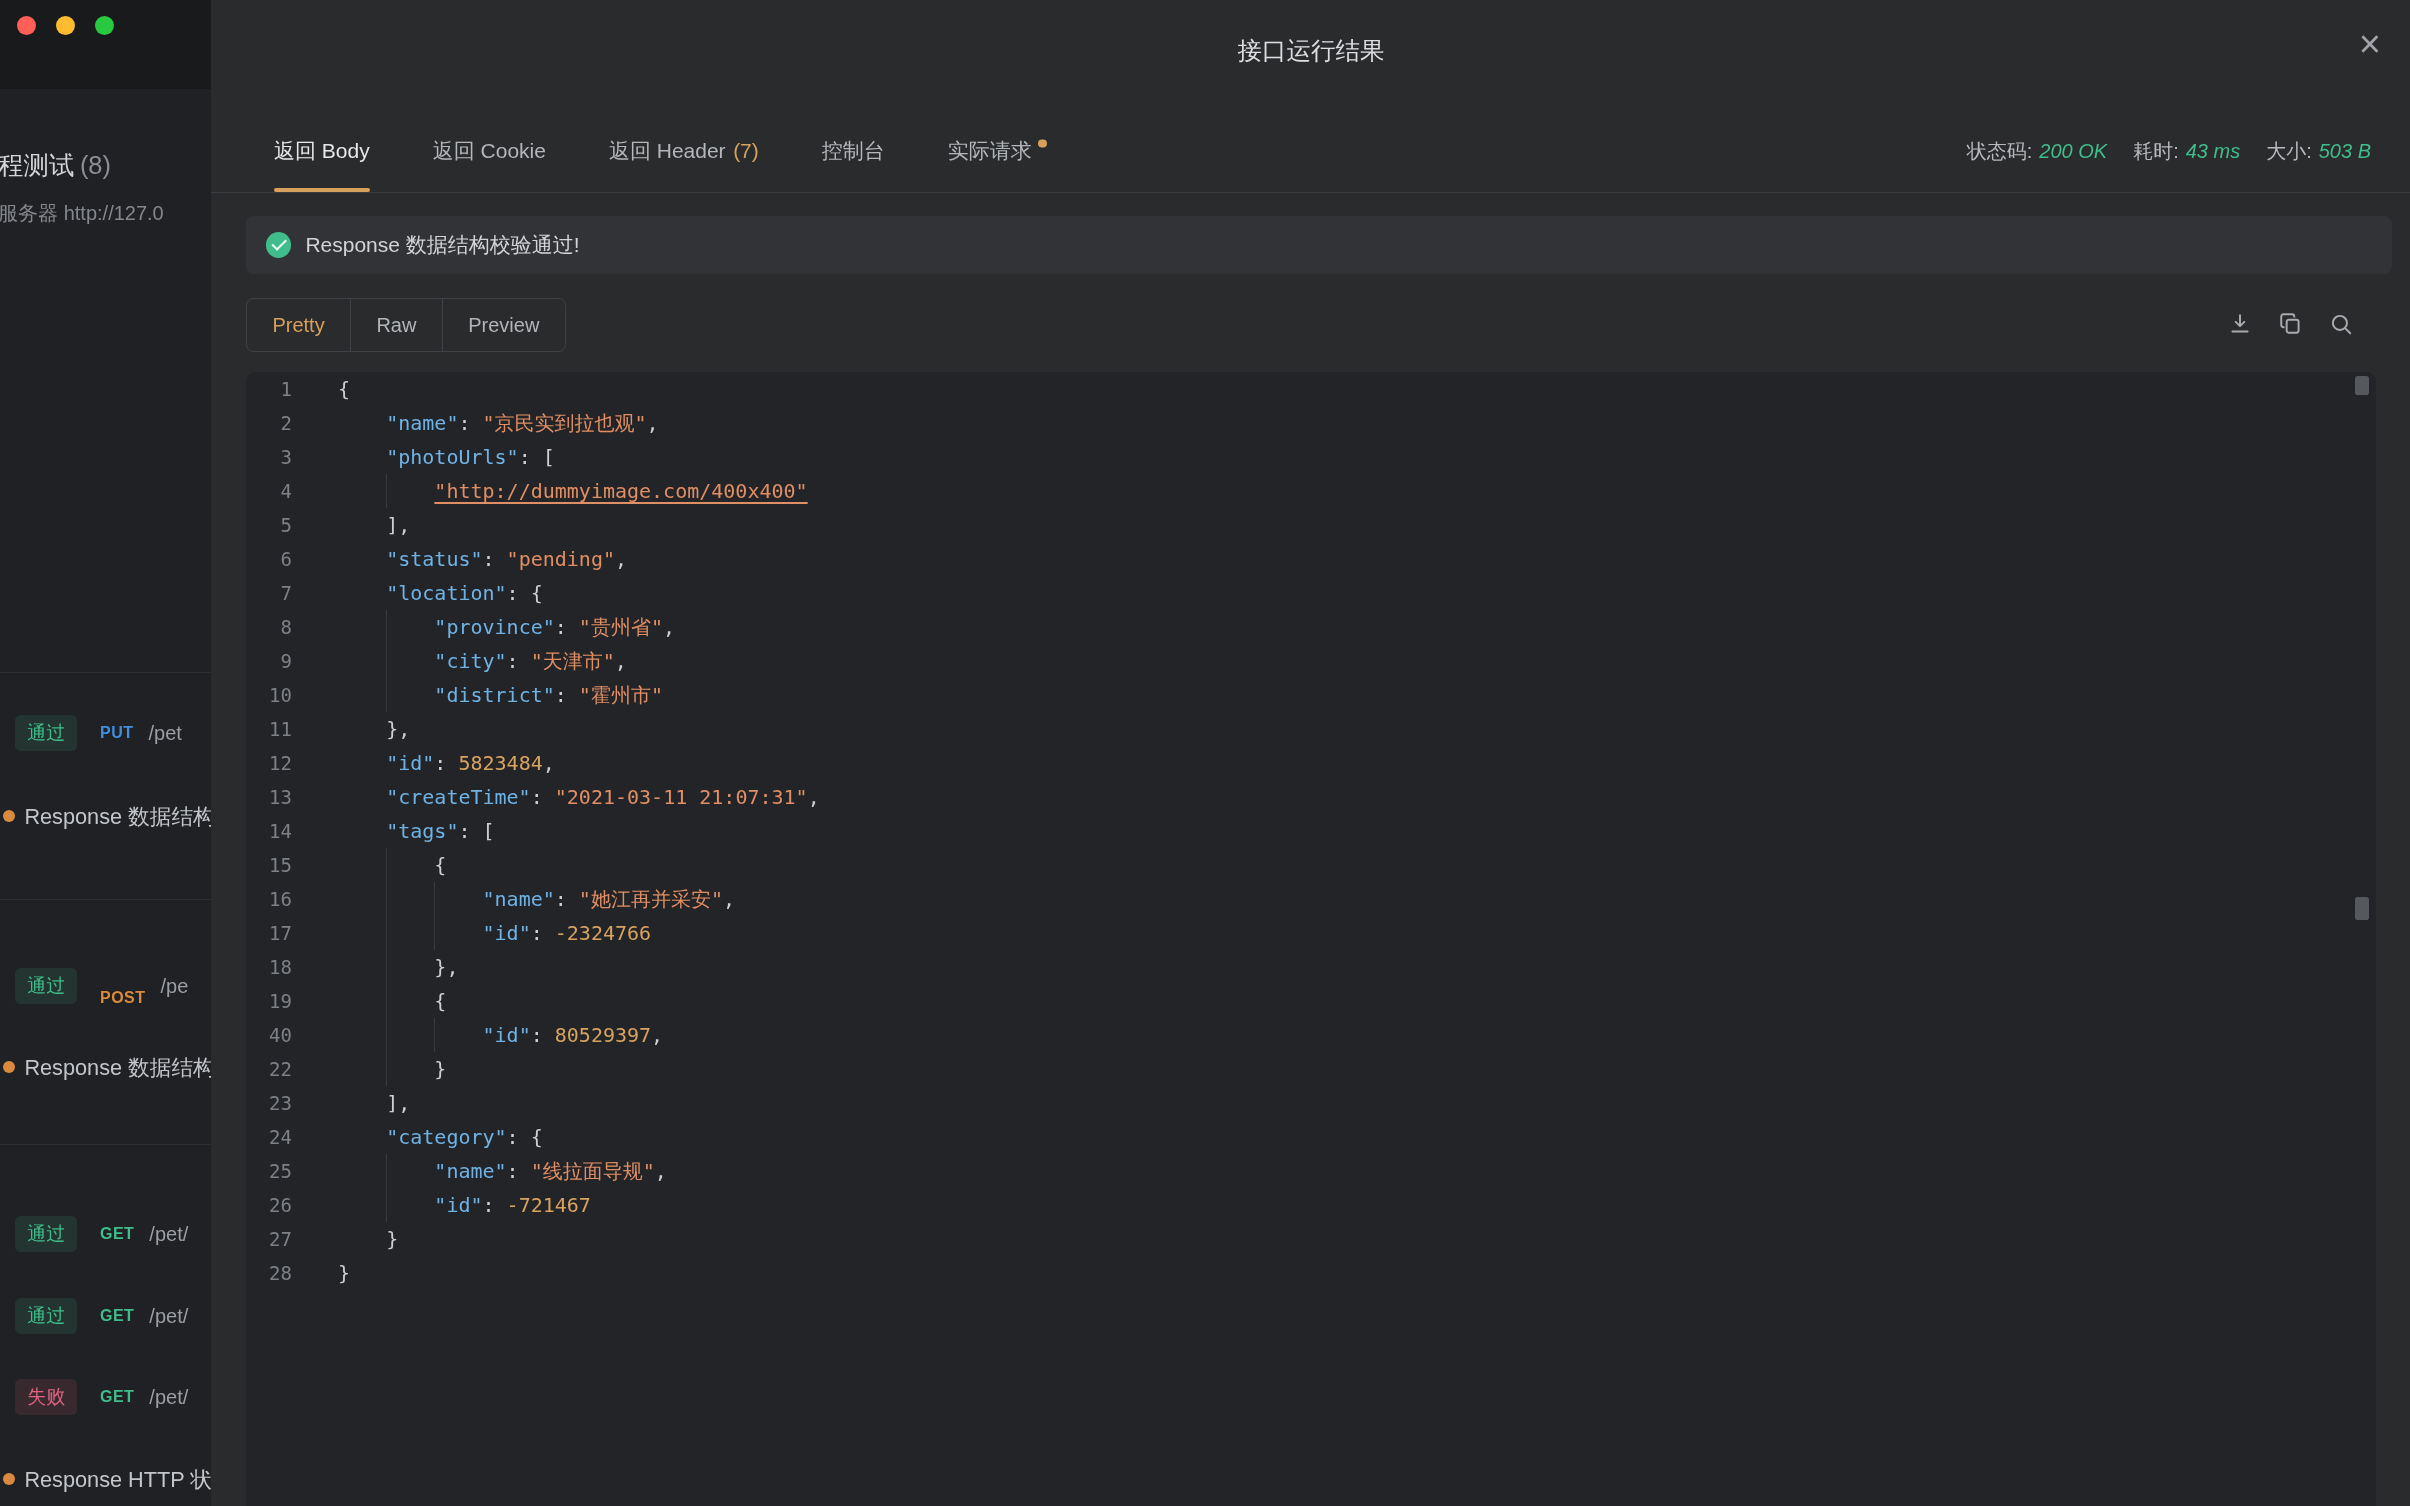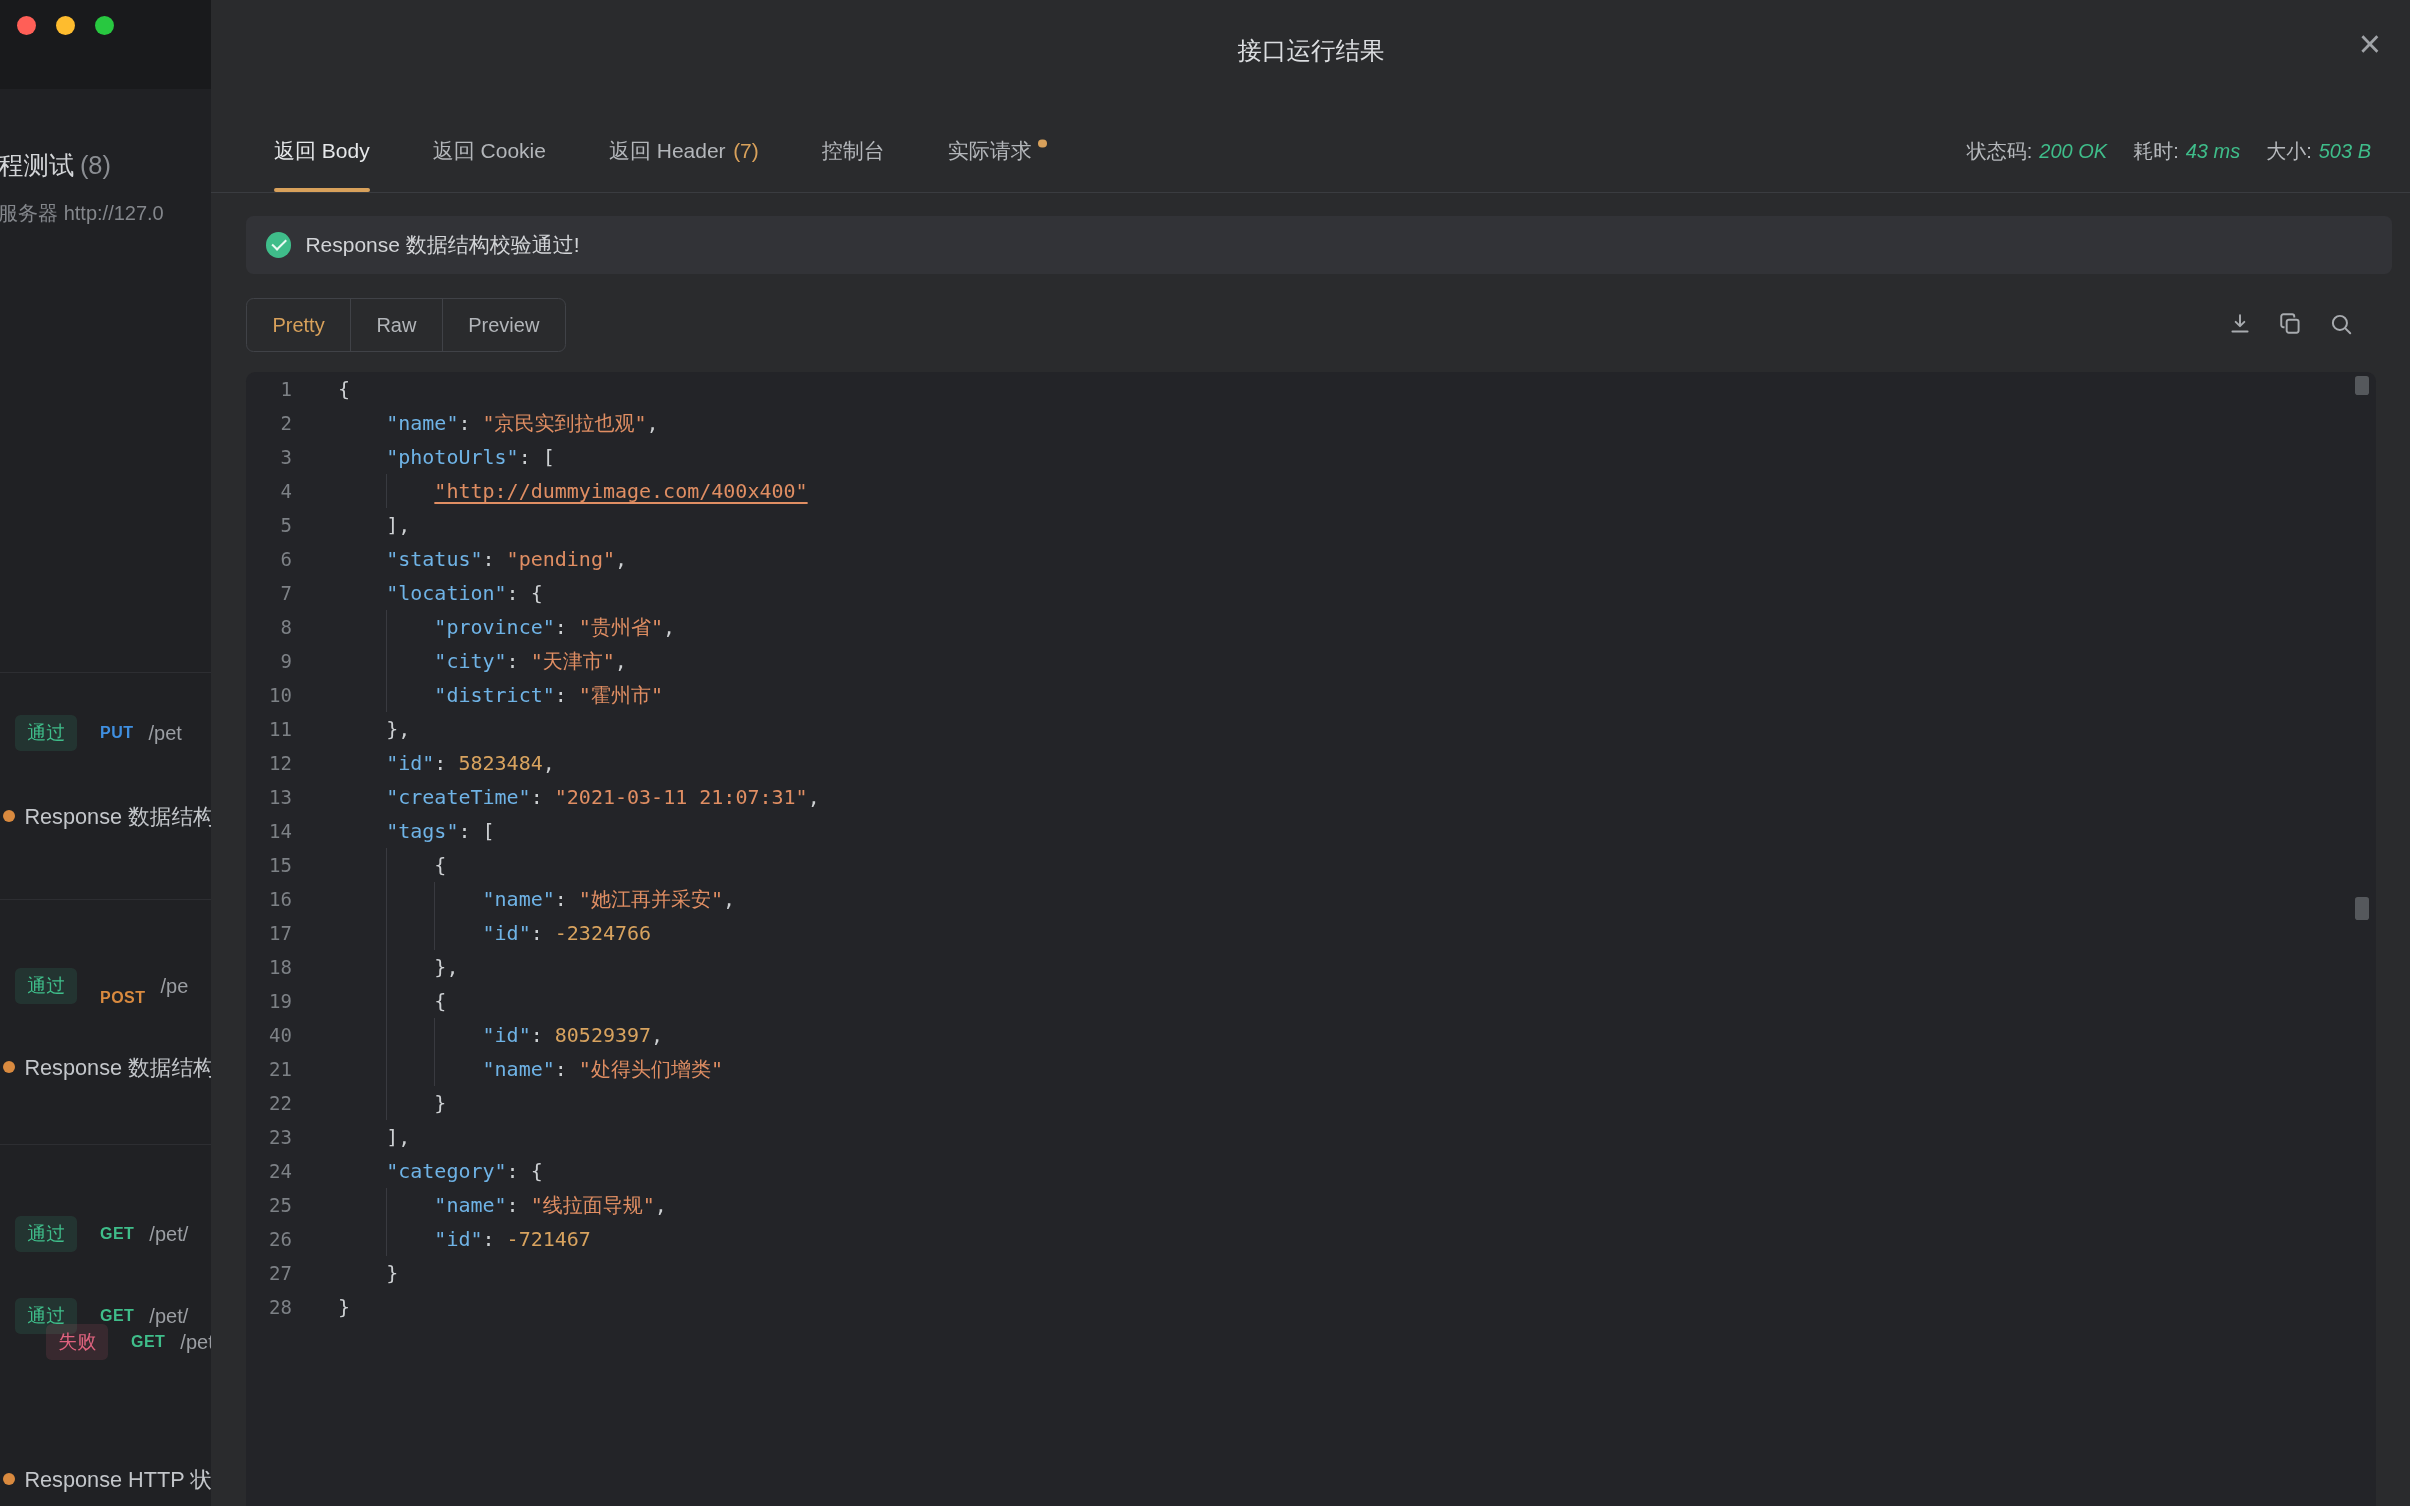--- a/index.html
+++ b/index.html
@@ -130,21 +130,21 @@
       <div class="sb-row" style="top: 1204px;">
         <span class="badge pass">通过</span>
         <span class="method GET">GET</span>
         <span class="path">/pet/</span>
       </div>
       <div class="sb-row" style="top: 1286px;">
         <span class="badge pass">通过</span>
         <span class="method GET">GET</span>
         <span class="path">/pet/</span>
       </div>
-      <div class="sb-row" style="top: 1312px; padding-left: 31px;">
+      <div class="sb-row" style="top: 1367px;">
         <span class="badge fail">失败</span>
         <span class="method GET">GET</span>
         <span class="path">/pet/</span>
       </div>
       <div class="sb-row" style="top: 1449px;">
         <span class="note-dot"></span>
         <span class="note-text">Response HTTP 状</span>
       </div>
     </div>
 </div>
@@ -221,21 +221,20 @@
         <div class="cl"><span class="ln">11</span><span class="lc"><span class="iu">    </span><span class="tk-p">},</span></span></div>
         <div class="cl"><span class="ln">12</span><span class="lc"><span class="iu">    </span><span class="tk-k">"id"</span><span class="tk-p">: </span><span class="tk-n">5823484</span><span class="tk-p">,</span></span></div>
         <div class="cl"><span class="ln">13</span><span class="lc"><span class="iu">    </span><span class="tk-k">"createTime"</span><span class="tk-p">: </span><span class="tk-s">"2021-03-11 21:07:31"</span><span class="tk-p">,</span></span></div>
         <div class="cl"><span class="ln">14</span><span class="lc"><span class="iu">    </span><span class="tk-k">"tags"</span><span class="tk-p">: [</span></span></div>
         <div class="cl"><span class="ln">15</span><span class="lc"><span class="iu">    </span><span class="iu ig">    </span><span class="tk-p">{</span></span></div>
         <div class="cl"><span class="ln">16</span><span class="lc"><span class="iu">    </span><span class="iu ig">    </span><span class="iu ig">    </span><span class="tk-k">"name"</span><span class="tk-p">: </span><span class="tk-s">"她江再并采安"</span><span class="tk-p">,</span></span></div>
         <div class="cl"><span class="ln">17</span><span class="lc"><span class="iu">    </span><span class="iu ig">    </span><span class="iu ig">    </span><span class="tk-k">"id"</span><span class="tk-p">: </span><span class="tk-n">-2324766</span></span></div>
         <div class="cl"><span class="ln">18</span><span class="lc"><span class="iu">    </span><span class="iu ig">    </span><span class="tk-p">},</span></span></div>
         <div class="cl"><span class="ln">19</span><span class="lc"><span class="iu">    </span><span class="iu ig">    </span><span class="tk-p">{</span></span></div>
         <div class="cl"><span class="ln">40</span><span class="lc"><span class="iu">    </span><span class="iu ig">    </span><span class="iu ig">    </span><span class="tk-k">"id"</span><span class="tk-p">: </span><span class="tk-n">80529397</span><span class="tk-p">,</span></span></div>
-        <div class="cl"><span class="ln">21</span><span class="lc"><span class="iu">    </span><span class="iu ig">    </span><span class="iu ig">    </span><span class="tk-k">"name"</span><span class="tk-p">: </span><span class="tk-s">"处得头们增类"</span></span></div>
         <div class="cl"><span class="ln">22</span><span class="lc"><span class="iu">    </span><span class="iu ig">    </span><span class="tk-p">}</span></span></div>
         <div class="cl"><span class="ln">23</span><span class="lc"><span class="iu">    </span><span class="tk-p">],</span></span></div>
         <div class="cl"><span class="ln">24</span><span class="lc"><span class="iu">    </span><span class="tk-k">"category"</span><span class="tk-p">: {</span></span></div>
         <div class="cl"><span class="ln">25</span><span class="lc"><span class="iu">    </span><span class="iu ig">    </span><span class="tk-k">"name"</span><span class="tk-p">: </span><span class="tk-s">"线拉面导规"</span><span class="tk-p">,</span></span></div>
         <div class="cl"><span class="ln">26</span><span class="lc"><span class="iu">    </span><span class="iu ig">    </span><span class="tk-k">"id"</span><span class="tk-p">: </span><span class="tk-n">-721467</span></span></div>
         <div class="cl"><span class="ln">27</span><span class="lc"><span class="iu">    </span><span class="tk-p">}</span></span></div>
         <div class="cl"><span class="ln">28</span><span class="lc"><span class="tk-p">}</span></span></div>
       </div>
     <div class="sb-thumb t1"></div>
     <div class="sb-thumb t2"></div>

